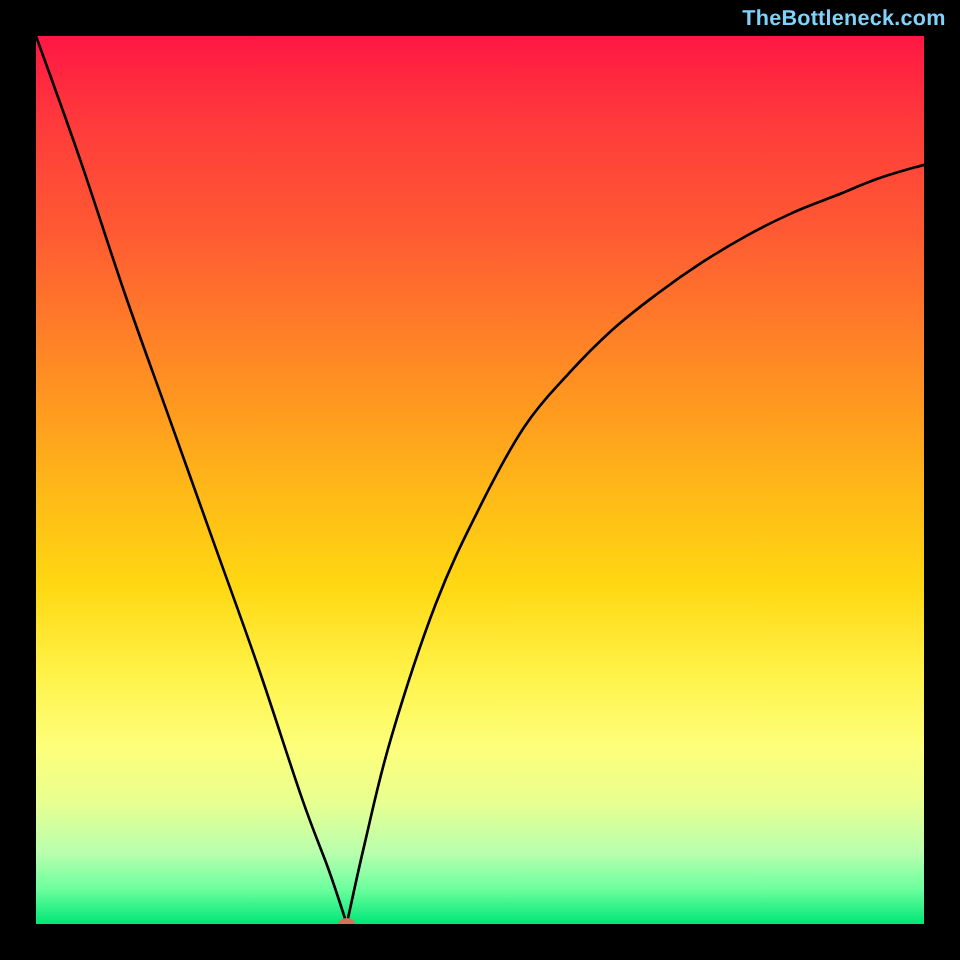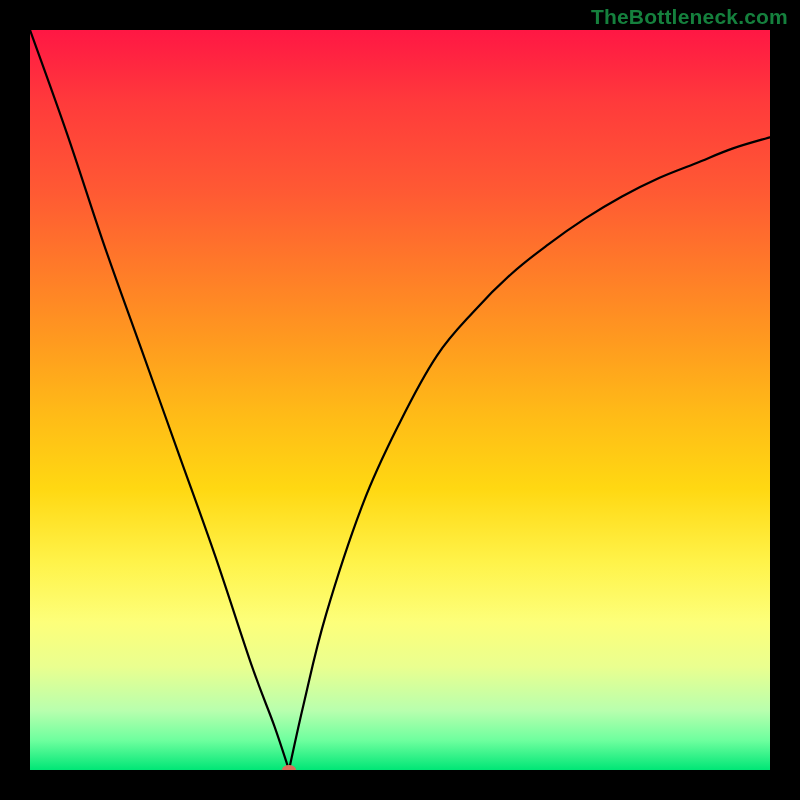--- a/index.html
+++ b/index.html
@@ -59,23 +59,23 @@
     width: 14px;
     height: 10px;
     border-radius: 50%;
     background: #d86f5a;
     transform: translate(-50%, -50%);
   }
   .watermark {
     position: absolute;
     top: 5px;
     right: 12px;
-    color: #15803d;
+    color: #7dd3fc;
     font-family: Arial, Helvetica, sans-serif;
-    font-size: 21px;
+    font-size: 18px;
     font-weight: 600;
     letter-spacing: 0.2px;
   }
 </style>
 </head>
 <body>
 <div class="frame">
   <div class="watermark">TheBottleneck.com</div>
   <div class="plot-area">
     <div class="gradient"></div>

